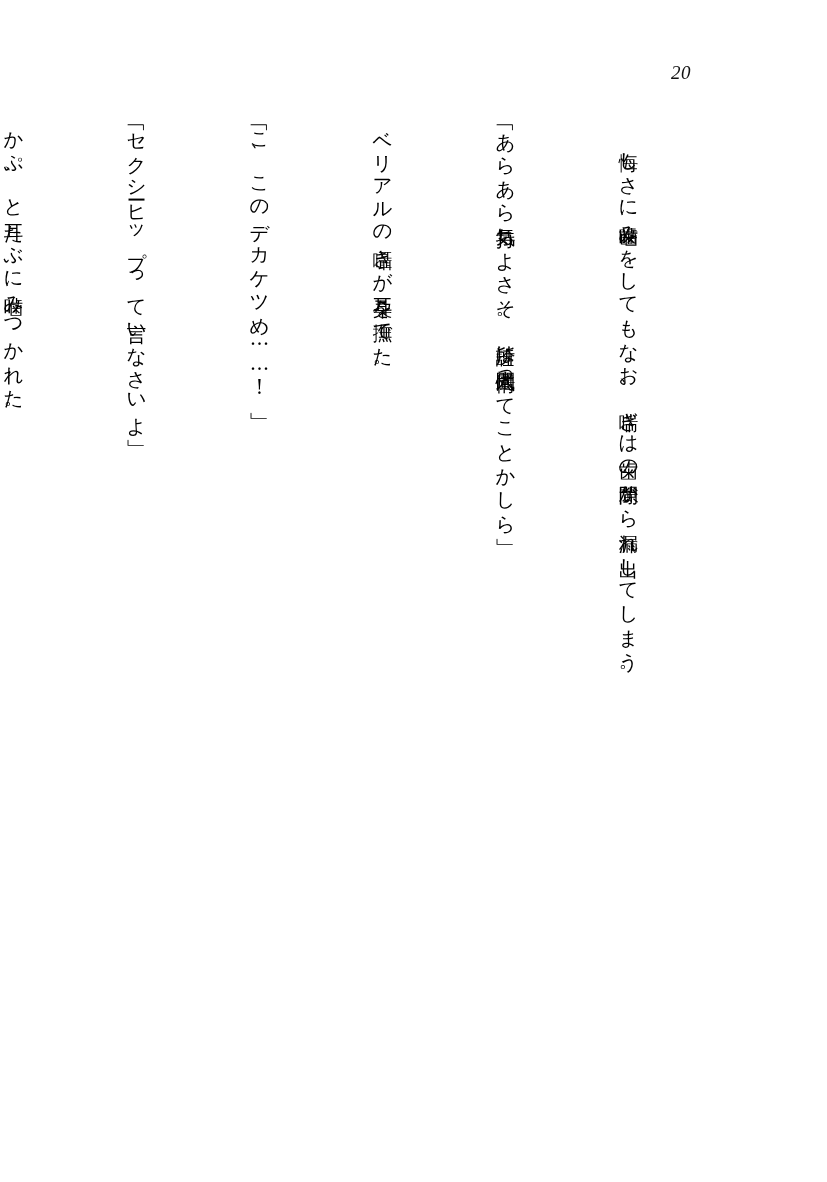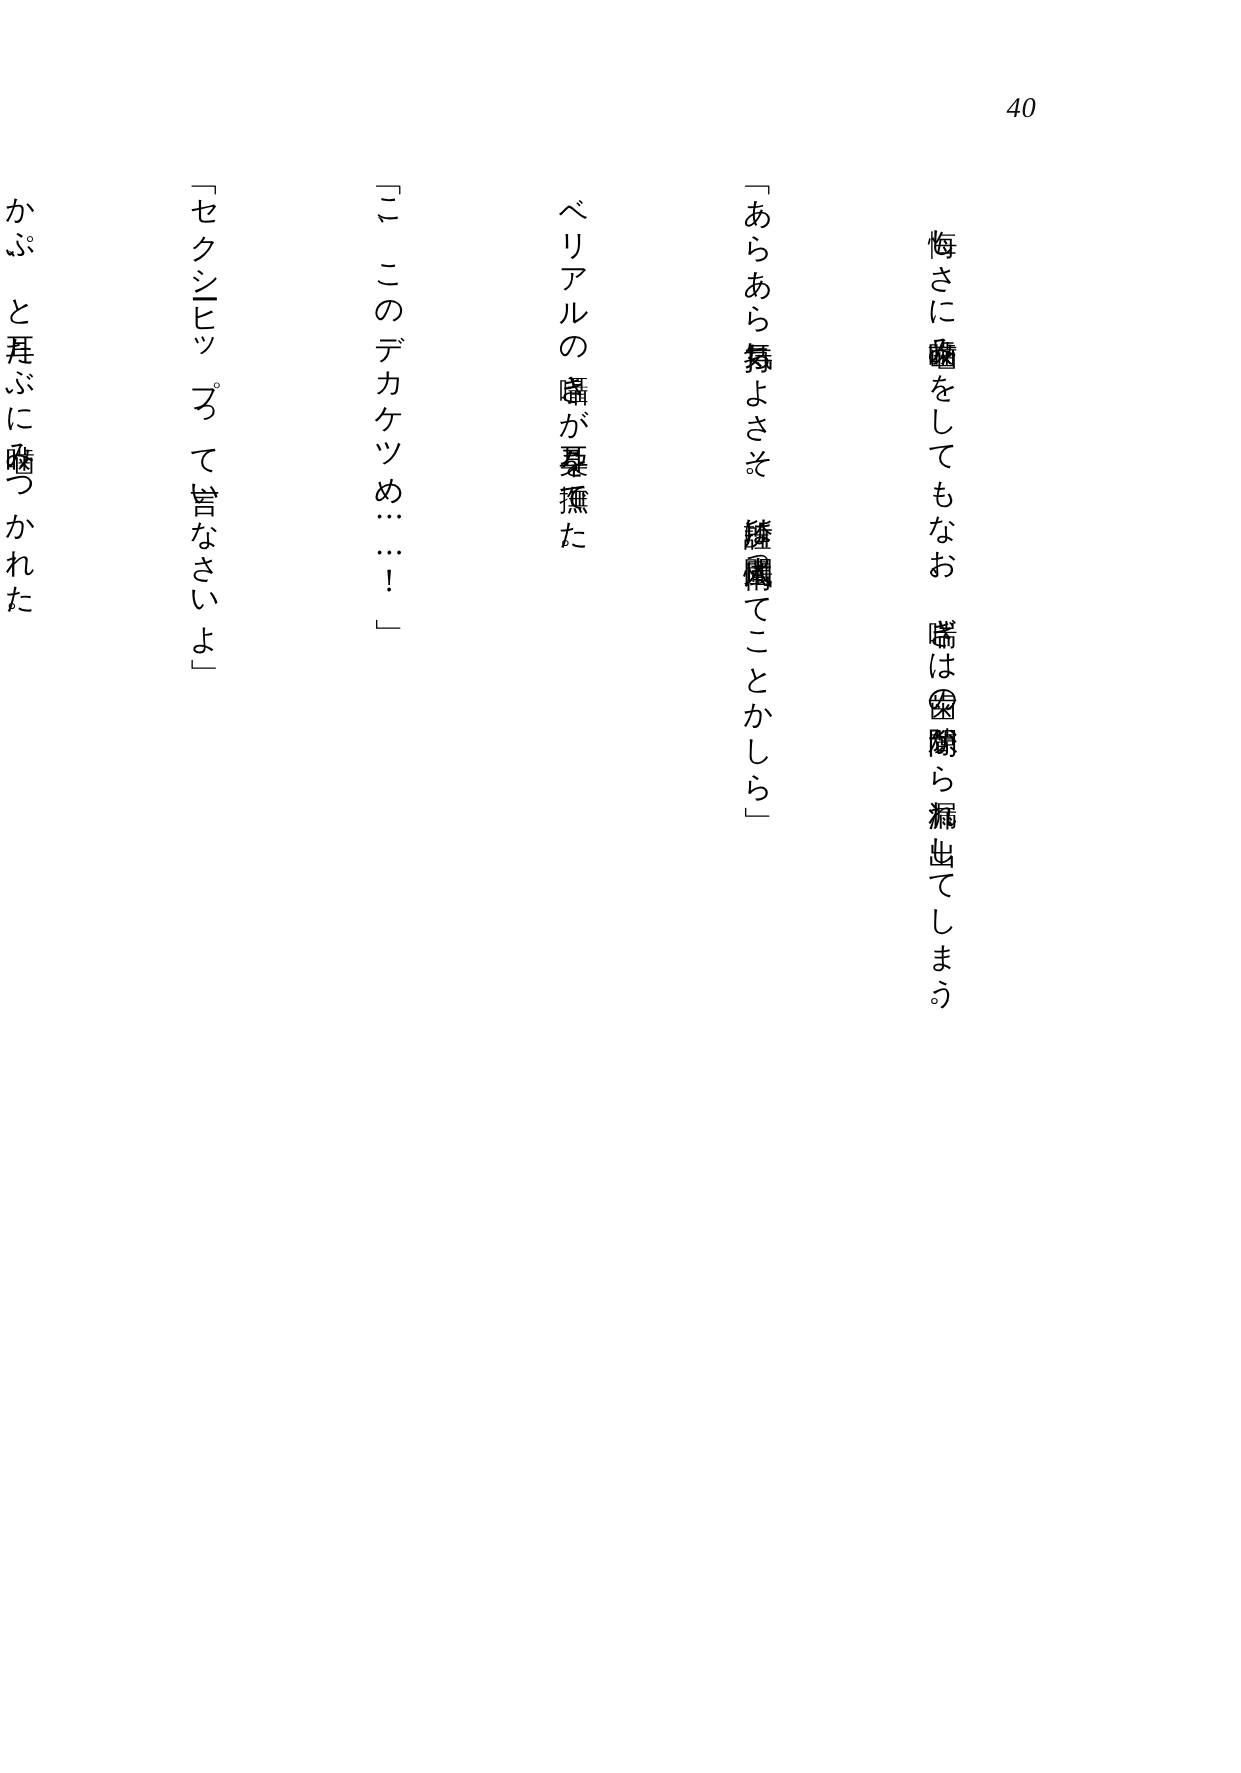--- a/index.html
+++ b/index.html
@@ -47,21 +47,21 @@
   }
   .indent {
     text-indent: 1em;
   }
 </style>
 </head>
 <body>
 
 <div class="page">
 
-  <div class="page-number">40</div>
+  <div class="page-number">20</div>
 
   <div class="body-text">
     <p class="indent">悔しさに歯噛みをしてもなお、喘ぎは歯の隙間から漏れ出してしまう。</p>
     <p>「あらあら気持ちよさそ。所詮は人間風情ってことかしら」</p>
     <p>ベリアルの囁きが耳朶を撫でた。</p>
     <p>「こ、このデカケツめ……!」</p>
     <p>「セクシーヒップって言いなさいよ」</p>
     <p>かぷ、と耳たぶに噛みつかれた。</p>
     
     

